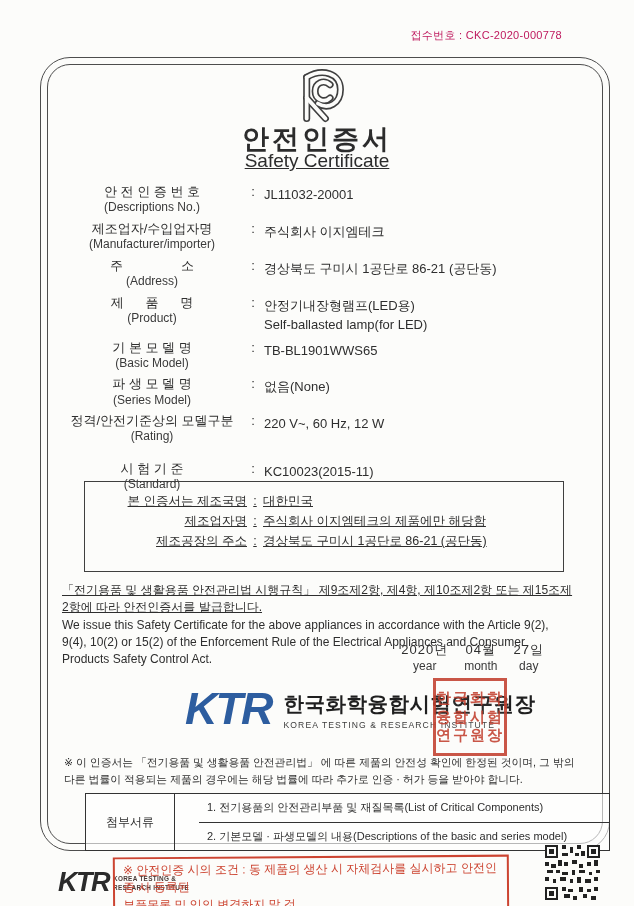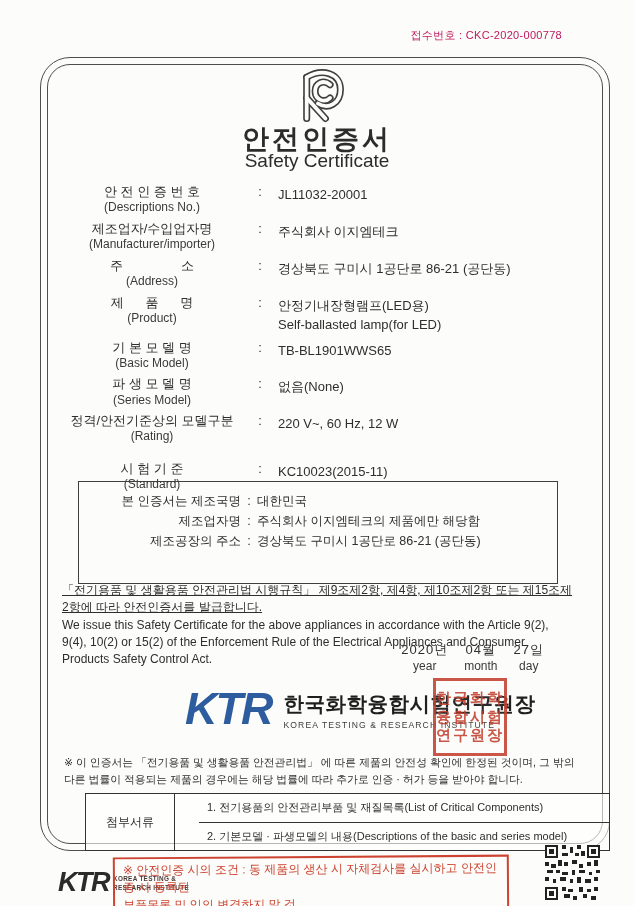--- a/index.html
+++ b/index.html
@@ -8,32 +8,32 @@
     background:#fcfcfa;color:#333;
     font-family:"Liberation Sans","DejaVu Sans",sans-serif;
   }
   .receipt-no{position:absolute;top:28px;right:72px;font-size:11px;color:#be185d;letter-spacing:.3px;}
   
   .frame-outer{position:absolute;left:40px;top:57px;width:568px;height:792px;border:1.7px solid #4d4d4d;border-radius:30px;}
   .frame-inner{position:absolute;left:47px;top:64px;width:554px;height:778px;border:1.5px solid #4d4d4d;border-radius:23px;}
 
   .kc-logo{position:absolute;top:66px;left:50%;transform:translateX(-50%);}
   .title-kr{position:absolute;top:121px;left:0;width:100%;text-align:center;font-size:27px;font-weight:bold;color:#2c2c2c;letter-spacing:3px;}
-  .title-en{position:absolute;top:150px;left:0;width:100%;text-align:center;font-size:19px;color:#2c2c2c;}
+  .title-en{position:absolute;top:150px;left:0;width:100%;text-align:center;font-size:19px;color:#2c2c2c;text-decoration:underline;}
 
   .fields{position:absolute;top:184px;left:62px;width:505px;}
-  .field-row{display:flex;align-items:flex-start;margin-bottom:5px;gap:7px;}
+  .field-row{display:flex;align-items:flex-start;margin-bottom:5px;}
   .f-label{width:180px;text-align:center;}
   .f-label .kr{font-size:13px;color:#2e2e2e;white-space:pre;line-height:1.25;}
   .f-label .en{font-size:12px;color:#3a3a3a;line-height:1.3;}
   .f-colon{width:22px;text-align:center;font-size:13px;color:#2e2e2e;}
   .f-value{flex:1;font-size:13px;color:#2e2e2e;line-height:1.5;padding-top:1px;}
   .row-standard{margin-top:16px;}
 
-  .scope-box{position:absolute;top:481px;left:78px;width:458px;height:70px;border:1.5px solid #3f3f3f;padding:9px 10px 22px 10px;font-size:12.5px;color:#2e2e2e;}
+  .scope-box{position:absolute;top:481px;left:84px;width:458px;height:70px;border:1.5px solid #3f3f3f;padding:9px 10px 10px 10px;font-size:12.5px;color:#2e2e2e;text-decoration:underline;}
   .scope-row{display:flex;line-height:1.6;}
   .scope-label{width:152px;text-align:right;white-space:pre;}
   .scope-colon{width:16px;text-align:center;}
   .scope-value{flex:1;}
 
   .issue-par{position:absolute;top:582px;left:62px;width:512px;font-size:12px;line-height:1.42;color:#2e2e2e;}
   .issue-par .kr{margin-bottom:1px;text-decoration:underline;}
 
   .date-block{position:absolute;top:641px;right:90px;display:flex;gap:16px;}
   .date-cell{text-align:center;}

